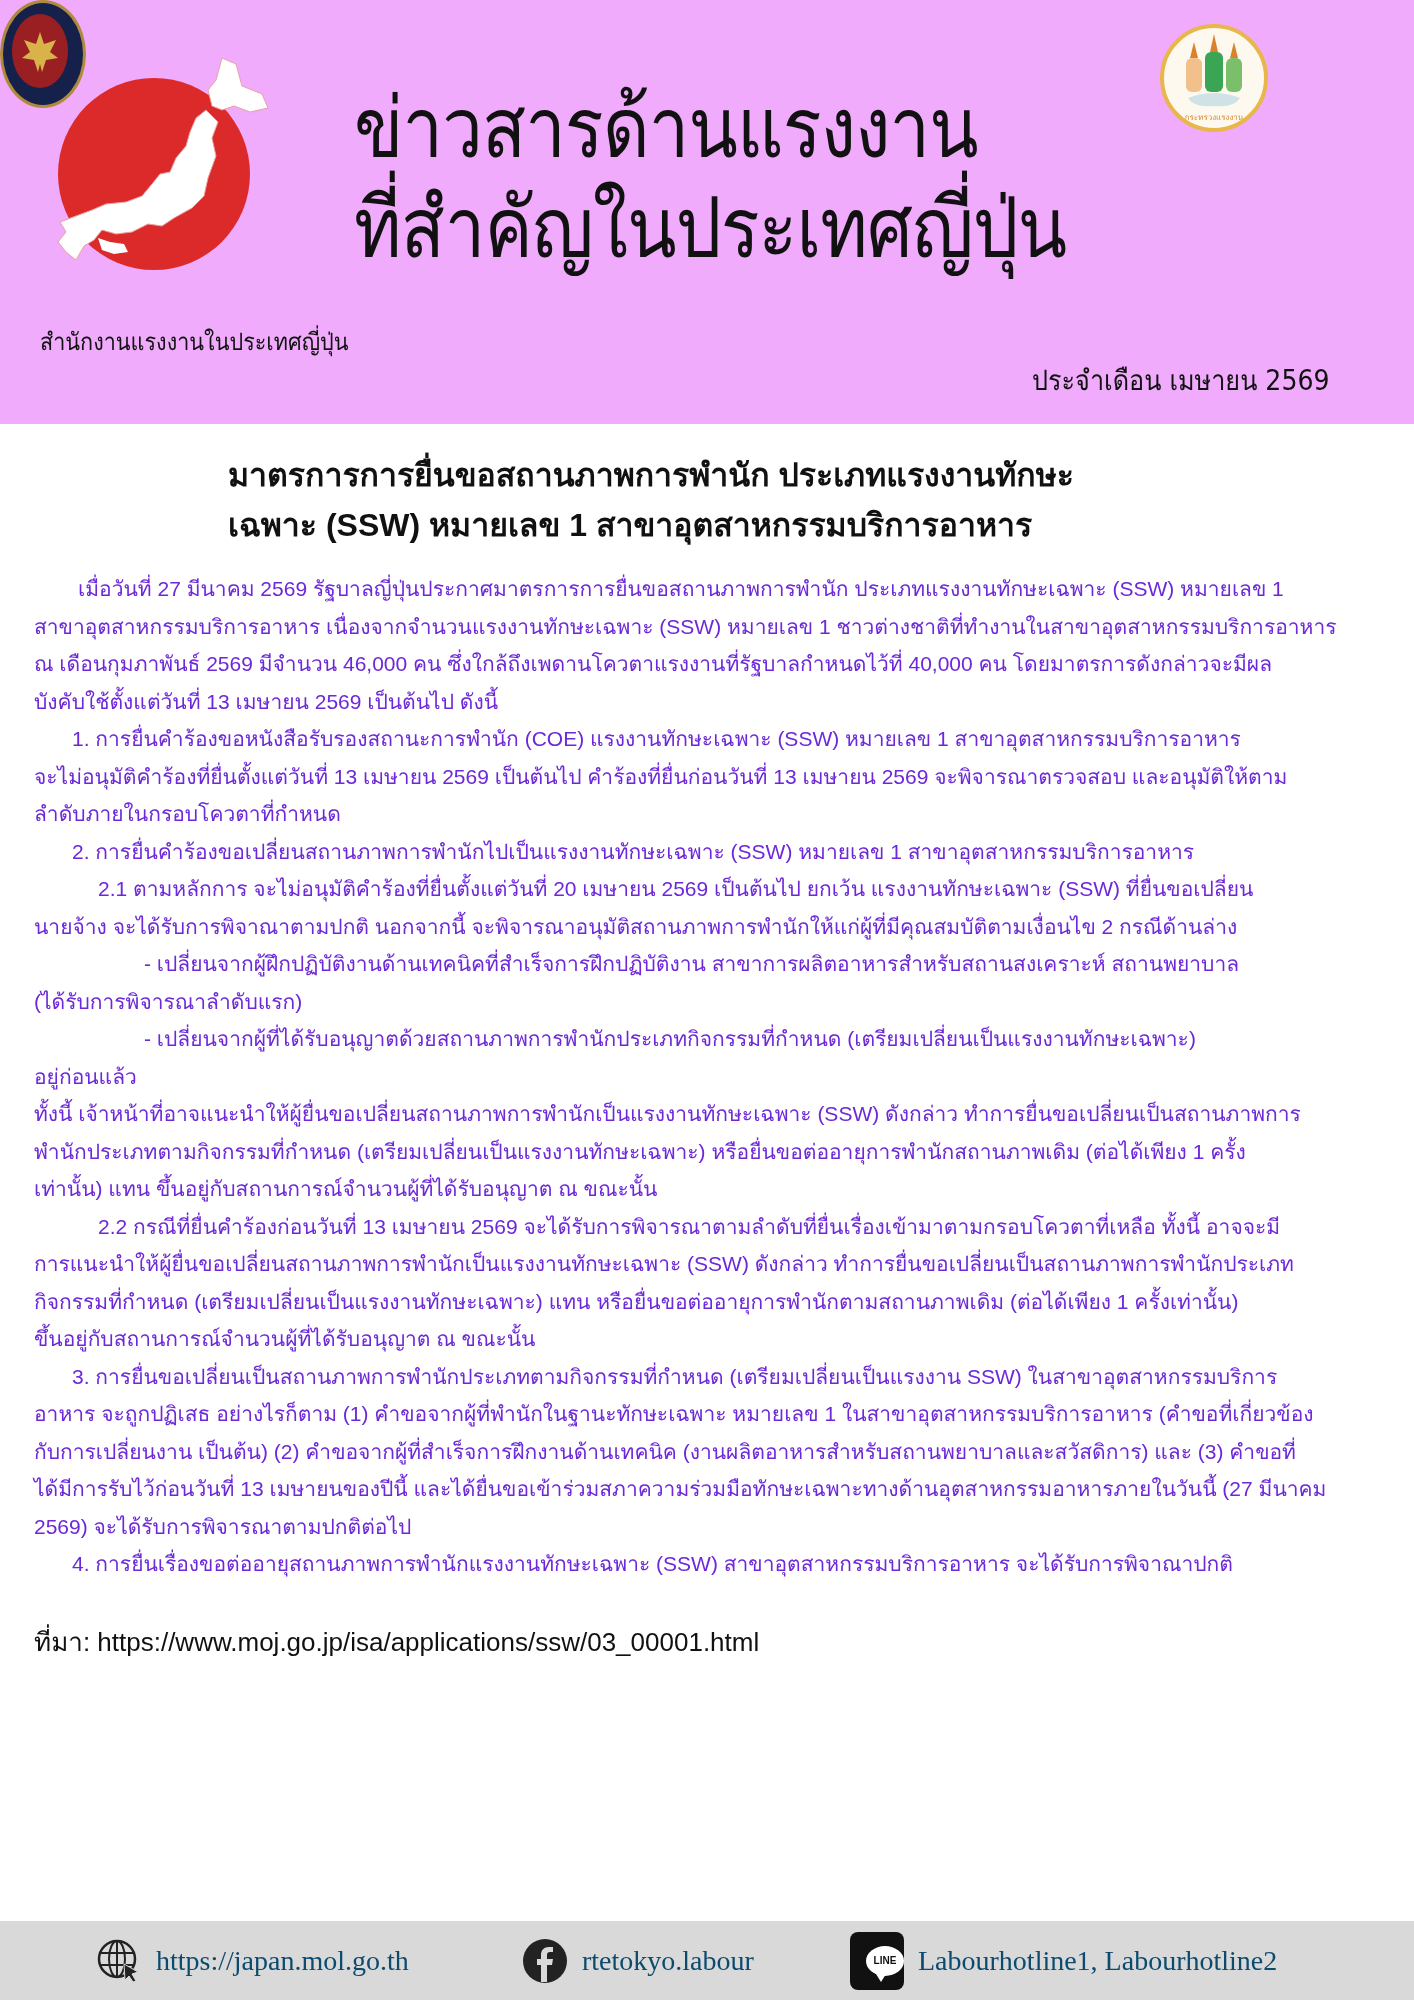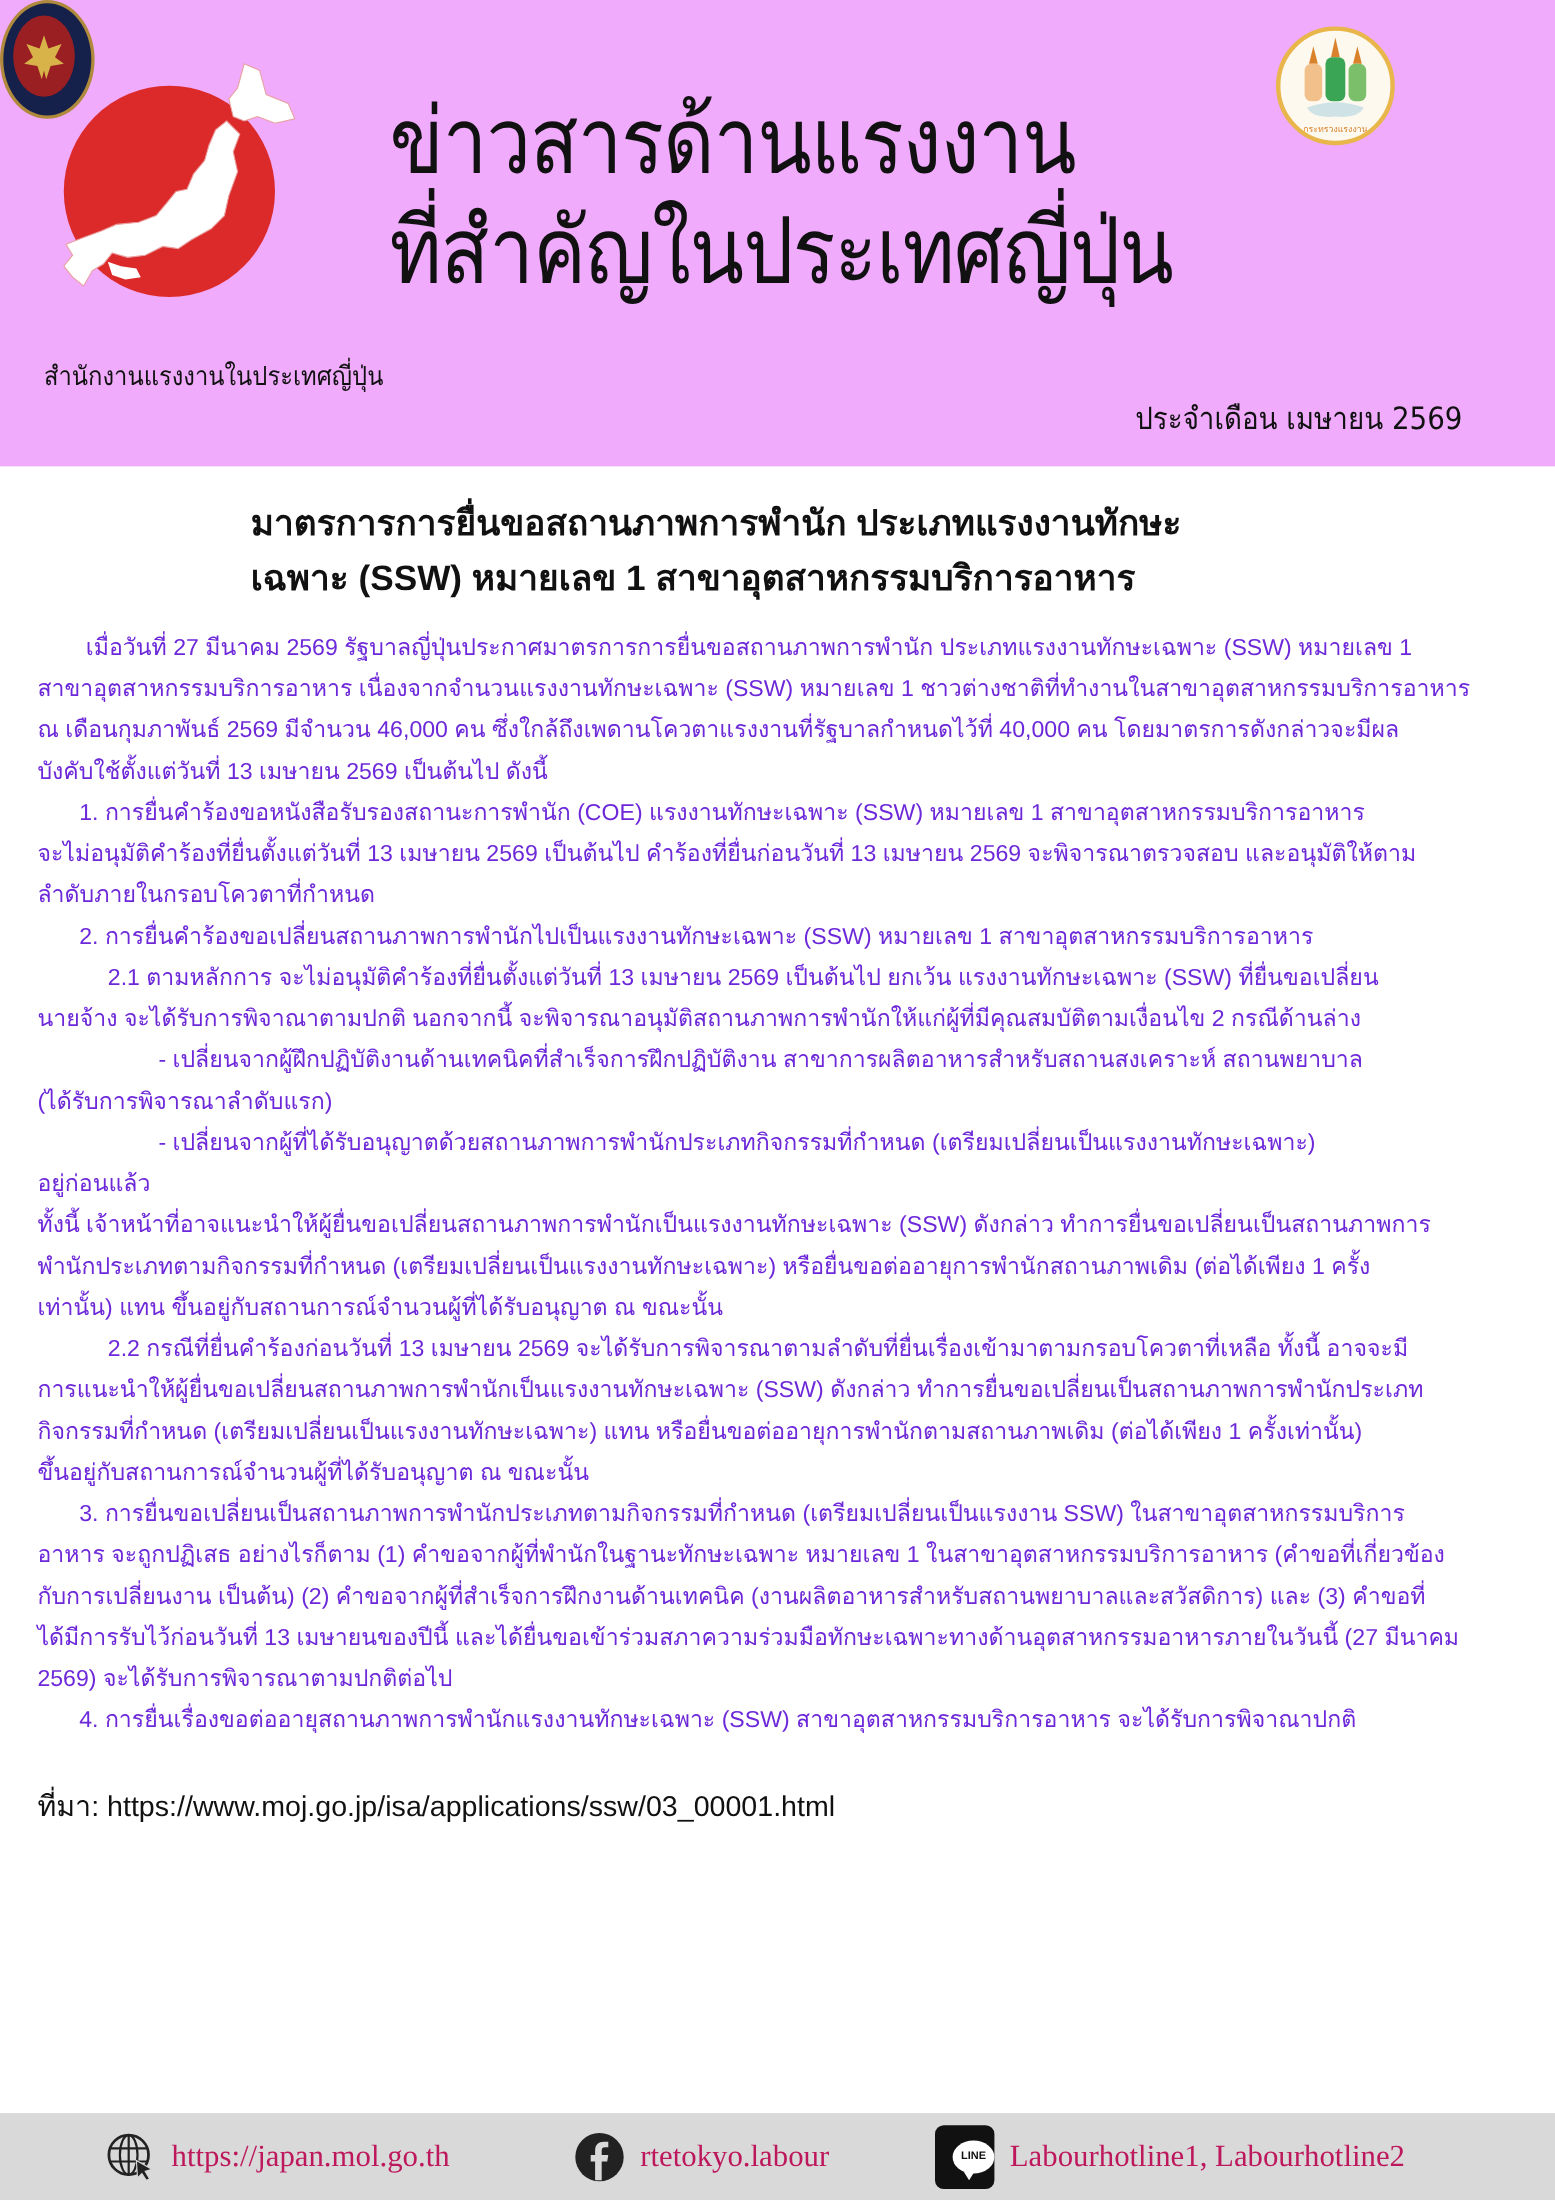--- a/index.html
+++ b/index.html
@@ -57,21 +57,21 @@
     .source {
       position: absolute; left: 34px; top: 1621px;
       font-family: "Liberation Sans", sans-serif; font-size: 26px; color: #111; white-space: nowrap;
     }
 
     .footer {
       position: absolute; left: 0; top: 1921px; width: 1414px; height: 79px; background: #d9d9d9;
     }
     .foot-item { position: absolute; top: 0; height: 79px; display: flex; align-items: center; }
     .foot-item .label {
-      font-family: "Liberation Serif", "DejaVu Serif", serif; font-size: 28px; color: #be185d; white-space: nowrap;
+      font-family: "Liberation Serif", "DejaVu Serif", serif; font-size: 28px; color: #0c4a6e; white-space: nowrap;
       margin-left: 14px;
     }
     .fi-web { left: 96px; }
     .fi-fb { left: 522px; }
     .fi-line { left: 850px; }
     .line-badge {
       width: 54px; height: 58px; background: #111; border-radius: 8px; display: flex; align-items: center; justify-content: flex-end;
     }
     .line-bubble {
       width: 38px; height: 30px; background: #fff; border-radius: 50%; position: relative;
@@ -130,21 +130,21 @@
 
 <div class="body-text">
   <div class="line i1">เมื่อวันที่ 27 มีนาคม 2569 รัฐบาลญี่ปุ่นประกาศมาตรการการยื่นขอสถานภาพการพำนัก ประเภทแรงงานทักษะเฉพาะ (SSW) หมายเลข 1</div>
   <div class="line">สาขาอุตสาหกรรมบริการอาหาร เนื่องจากจำนวนแรงงานทักษะเฉพาะ (SSW) หมายเลข 1 ชาวต่างชาติที่ทำงานในสาขาอุตสาหกรรมบริการอาหาร</div>
   <div class="line">ณ เดือนกุมภาพันธ์ 2569 มีจำนวน 46,000 คน ซึ่งใกล้ถึงเพดานโควตาแรงงานที่รัฐบาลกำหนดไว้ที่ 40,000 คน โดยมาตรการดังกล่าวจะมีผล</div>
   <div class="line">บังคับใช้ตั้งแต่วันที่ 13 เมษายน 2569 เป็นต้นไป ดังนี้</div>
   <div class="line i2">1. การยื่นคำร้องขอหนังสือรับรองสถานะการพำนัก (COE) แรงงานทักษะเฉพาะ (SSW) หมายเลข 1 สาขาอุตสาหกรรมบริการอาหาร</div>
   <div class="line">จะไม่อนุมัติคำร้องที่ยื่นตั้งแต่วันที่ 13 เมษายน 2569 เป็นต้นไป คำร้องที่ยื่นก่อนวันที่ 13 เมษายน 2569 จะพิจารณาตรวจสอบ และอนุมัติให้ตาม</div>
   <div class="line">ลำดับภายในกรอบโควตาที่กำหนด</div>
   <div class="line i2">2. การยื่นคำร้องขอเปลี่ยนสถานภาพการพำนักไปเป็นแรงงานทักษะเฉพาะ (SSW) หมายเลข 1 สาขาอุตสาหกรรมบริการอาหาร</div>
-  <div class="line i3">2.1 ตามหลักการ จะไม่อนุมัติคำร้องที่ยื่นตั้งแต่วันที่ 13 เมษายน 2569 เป็นต้นไป ยกเว้น แรงงานทักษะเฉพาะ (SSW) ที่ยื่นขอเปลี่ยน</div>
+  <div class="line i3">2.1 ตามหลักการ จะไม่อนุมัติคำร้องที่ยื่นตั้งแต่วันที่ 20 เมษายน 2569 เป็นต้นไป ยกเว้น แรงงานทักษะเฉพาะ (SSW) ที่ยื่นขอเปลี่ยน</div>
   <div class="line">นายจ้าง จะได้รับการพิจาณาตามปกติ นอกจากนี้ จะพิจารณาอนุมัติสถานภาพการพำนักให้แก่ผู้ที่มีคุณสมบัติตามเงื่อนไข 2 กรณีด้านล่าง</div>
   <div class="line i4">- เปลี่ยนจากผู้ฝึกปฏิบัติงานด้านเทคนิคที่สำเร็จการฝึกปฏิบัติงาน สาขาการผลิตอาหารสำหรับสถานสงเคราะห์ สถานพยาบาล</div>
   <div class="line">(ได้รับการพิจารณาลำดับแรก)</div>
   <div class="line i4">- เปลี่ยนจากผู้ที่ได้รับอนุญาตด้วยสถานภาพการพำนักประเภทกิจกรรมที่กำหนด (เตรียมเปลี่ยนเป็นแรงงานทักษะเฉพาะ)</div>
   <div class="line">อยู่ก่อนแล้ว</div>
   <div class="line">ทั้งนี้ เจ้าหน้าที่อาจแนะนำให้ผู้ยื่นขอเปลี่ยนสถานภาพการพำนักเป็นแรงงานทักษะเฉพาะ (SSW) ดังกล่าว ทำการยื่นขอเปลี่ยนเป็นสถานภาพการ</div>
   <div class="line">พำนักประเภทตามกิจกรรมที่กำหนด (เตรียมเปลี่ยนเป็นแรงงานทักษะเฉพาะ) หรือยื่นขอต่ออายุการพำนักสถานภาพเดิม (ต่อได้เพียง 1 ครั้ง</div>
   <div class="line">เท่านั้น) แทน ขึ้นอยู่กับสถานการณ์จำนวนผู้ที่ได้รับอนุญาต ณ ขณะนั้น</div>
   <div class="line i3">2.2 กรณีที่ยื่นคำร้องก่อนวันที่ 13 เมษายน 2569 จะได้รับการพิจารณาตามลำดับที่ยื่นเรื่องเข้ามาตามกรอบโควตาที่เหลือ ทั้งนี้ อาจจะมี</div>
   <div class="line">การแนะนำให้ผู้ยื่นขอเปลี่ยนสถานภาพการพำนักเป็นแรงงานทักษะเฉพาะ (SSW) ดังกล่าว ทำการยื่นขอเปลี่ยนเป็นสถานภาพการพำนักประเภท</div>

